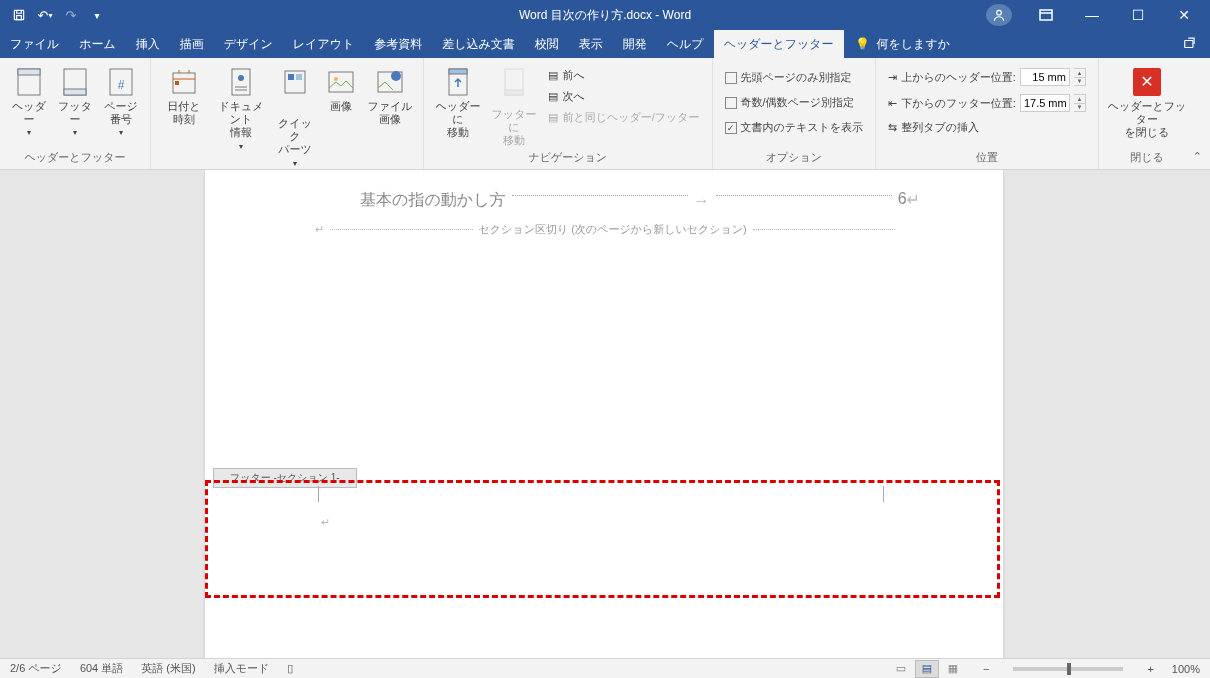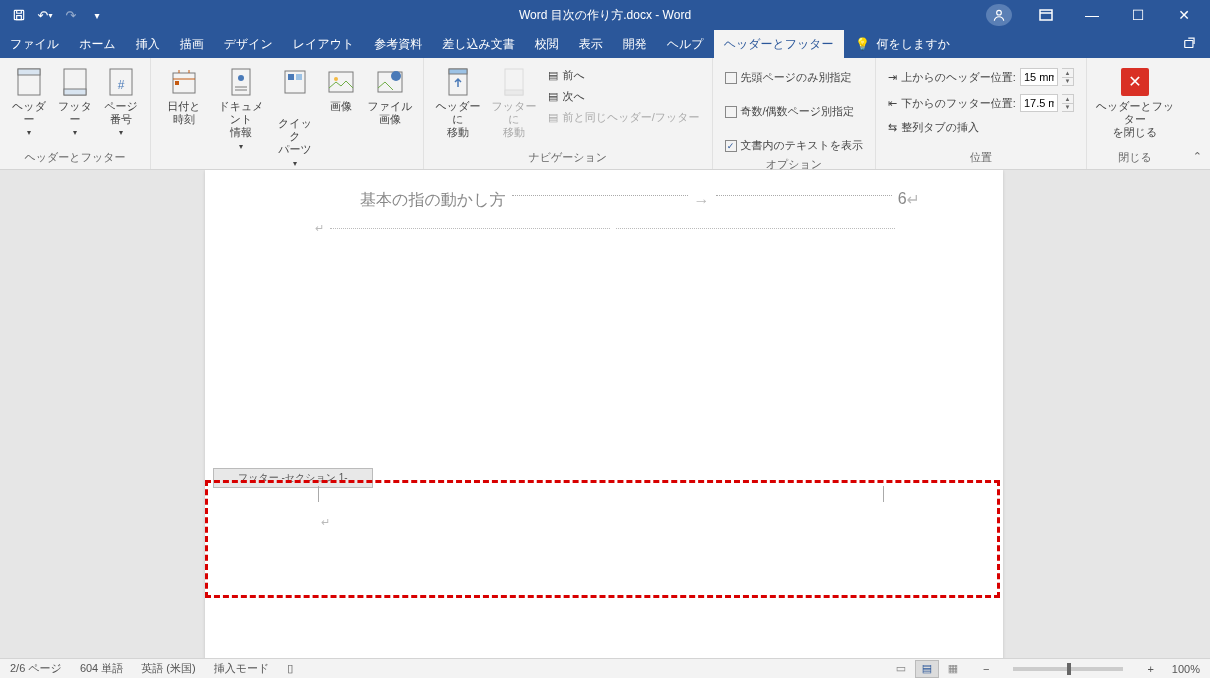--- a/index.html
+++ b/index.html
@@ -23,33 +23,33 @@
 .ribbon { height: 112px; background: #f3f3f3; border-bottom: 1px solid #d4d4d4; display: flex; align-items: stretch; position: relative; }
 .rgroup { border-right: 1px solid #e1e1e1; padding: 4px 8px 0 8px; display:flex; flex-direction:column; }
 .rgroup-content { flex:1; display:flex; align-items: flex-start; gap: 4px; }
 .rgroup-label { text-align:center; font-size: 11px; color: #666; padding: 2px 0 4px 0; }
 .big-btn { width: 42px; display:flex; flex-direction:column; align-items:center; gap:2px; padding-top: 4px; font-size: 11px; color:#444; text-align:center; line-height: 1.2;}
 .big-btn .ico { width: 32px; height: 32px; display:flex; align-items:center; justify-content:center; font-size: 20px; }
 .small-row { display:flex; align-items:center; gap:4px; font-size: 11px; color:#444; padding: 2px 4px; white-space: nowrap;}
 .small-row.disabled { color: #aaa; }
 .chk { width:12px; height:12px; border:1px solid #888; display:inline-flex; align-items:center; justify-content:center; font-size:9px;}
 .chk.checked::after { content:"✓"; color:#2b579a;}
-.pos-input { width: 38px; height: 18px; border: 1px solid #ccc; background:#fff; font-size: 11px; padding: 0 3px; text-align:right;}
+.pos-input { width: 50px; height: 18px; border: 1px solid #ccc; background:#fff; font-size: 11px; padding: 0 3px; text-align:right;}
 .spinner { width:12px; height:18px; display:flex; flex-direction:column; border:1px solid #ccc; border-left:none;}
 .spinner div { flex:1; display:flex; align-items:center; justify-content:center; font-size:6px; color:#666; border-bottom:1px solid #ccc;}
 .spinner div:last-child { border:none;}
 .collapse-caret { position:absolute; right:8px; bottom:6px; color:#666; font-size: 11px;}
 
 .workspace { height: 488px; background: #e6e6e6; position: relative; overflow: hidden; }
 .page { position:absolute; left: 205px; top: 0; width: 798px; height: 600px; background: #fff; box-shadow: 0 1px 3px rgba(0,0,0,0.15);}
 .doc-line { position:absolute; left: 155px; top: 20px; width: 560px; display:flex; align-items:flex-start; font-size: 16px; color: #888;}
 .dots { flex:1; border-bottom: 1px dotted #aaa; margin: 0 6px; height: 6px;}
 .section-break { position:absolute; left:110px; top: 52px; width: 580px; display:flex; align-items:center; font-size:11px; color:#999; gap:6px;}
 .section-break .line { flex:1; border-top: 1px dotted #bbb;}
-.footer-tag { position:absolute; left:8px; top: 298px; background:#e8e8e8; border:1px solid #bbb; padding: 2px 24px; font-size: 10px; color:#555;}
+.footer-tag { position:absolute; left:8px; top: 298px; background:#e8e8e8; border:1px solid #bbb; padding: 2px 16px; font-size: 10px; color:#555;}
 .footer-area-outline { position:absolute; left: 0px; top: 308px; width: 798px; height: 120px;}
 .red-annot { position:absolute; left: 205px; top: 310px; width: 795px; height: 118px; border: 3px dashed #d80000; pointer-events: none;}
 .margin-tick { position:absolute; width:1px; height:16px; background:#aaa; top: 316px;}
 
 .statusbar { height: 20px; background: #f3f3f3; border-top: 1px solid #d4d4d4; display:flex; align-items:center; font-size: 11px; color:#555; padding: 0 10px; gap: 18px;}
 .statusbar .spacer { flex:1; }
 .view-btns { display:flex; gap:2px;}
 .view-btn { width:24px; height:18px; border:1px solid transparent; display:flex; align-items:center; justify-content:center; font-size:11px; color:#888;}
 .view-btn.active { background:#dcdcdc; border-color:#bbb; color:#2b579a;}
 .zoom-slider { width: 110px; height:4px; background:#ccc; position:relative; margin: 0 6px;}
@@ -233,21 +233,21 @@
           <span style="white-space:pre-line;">ヘッダーに
 移動</span>
         </div>
       <div class="big-btn" style="width:52px;opacity:.45">
           <div class="ico">
             <svg width="26" height="30" viewBox="0 0 26 30" fill="none" stroke="#c0c0c0" stroke-width="1">
               <rect x="4" y="2" width="18" height="26"></rect>
               <rect x="4" y="23" width="18" height="5" fill="#e0e0e0"></rect>
             </svg>
           </div>
-          <span style="white-space:pre-line;">フッターに
+          <span style="white-space:pre-line;margin-top:8px;">フッターに
 移動</span>
         </div>
       <div style="display:flex;flex-direction:column;gap:2px;padding-top:4px;">
         <div class="small-row">
             <span>▤</span>
             <span>前へ</span>
           </div>
         <div class="small-row">
             <span>▤</span>
             <span>次へ</span>
@@ -256,21 +256,21 @@
             <span>▤</span>
             <span>前と同じヘッダー/フッター</span>
           </div>
       </div>
     </div>
     <div class="rgroup-label">ナビゲーション</div>
   </div>
 
   <div class="rgroup">
     <div class="rgroup-content">
-      <div style="display:flex;flex-direction:column;gap:15px;padding-top:6px;justify-content:flex-end;">
+      <div style="display:flex;flex-direction:column;gap:6px;padding-top:6px;justify-content:flex-end;">
         <div class="small-row">
             <span class="chk"></span>
             <span>先頭ページのみ別指定</span>
           </div>
         <div class="small-row">
             <span class="chk"></span>
             <span>奇数/偶数ページ別指定</span>
           </div>
         <div class="small-row">
             <span class="chk checked"></span>
@@ -333,20 +333,21 @@
       <span>基本の指の動かし方</span>
       <span class="dots"></span>
         <span style="color:#bbb;">→</span>
         <span class="dots"></span>
       <span>6</span>
         <span style="color:#bbb;">↵</span>
     </div>
     <div class="section-break">
       <span style="color:#bbb;">↵</span>
         <span class="line"></span>
+        <span>セクション区切り (次のページから新しいセクション)</span>
         <span class="line"></span>
     </div>
     <div class="footer-tag">フッター -セクション 1-</div>
     <div class="footer-area-outline"></div>
     <div class="margin-tick" style="left:113px;"></div>
     <div class="margin-tick" style="left:678px;"></div>
     <div style="position:absolute;left:116px;top:346px;color:#bbb;font-size:11px;">↵</div>
   </div>
   <div class="red-annot"></div>
 </div>

